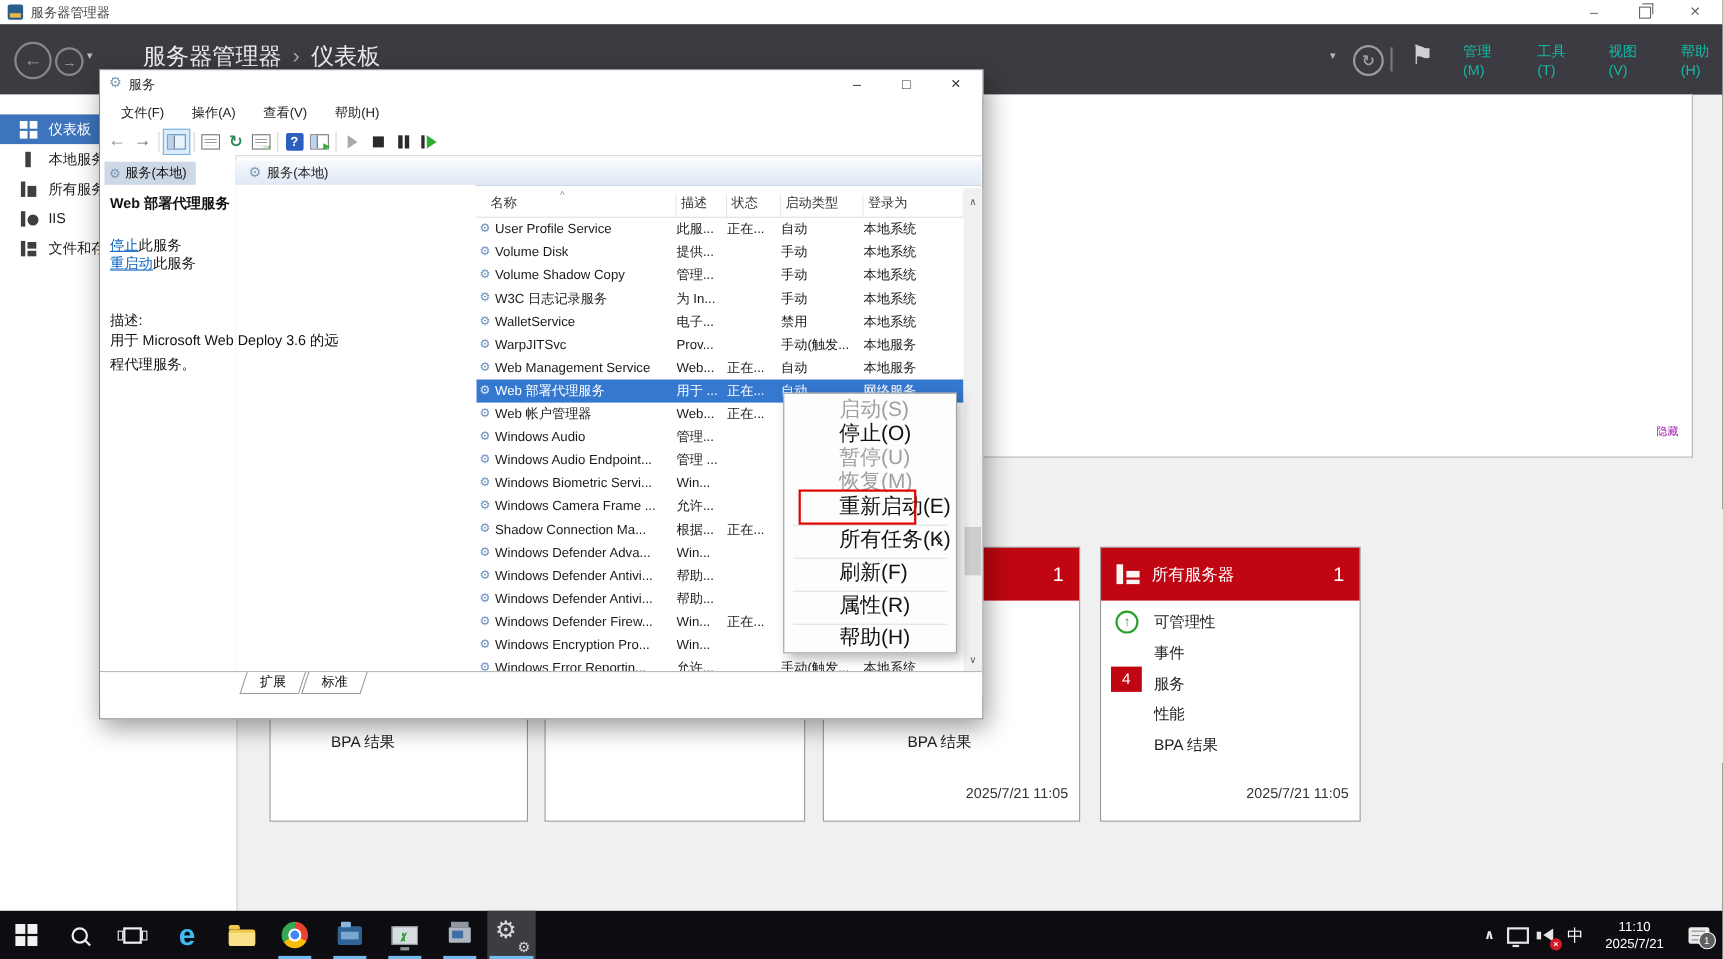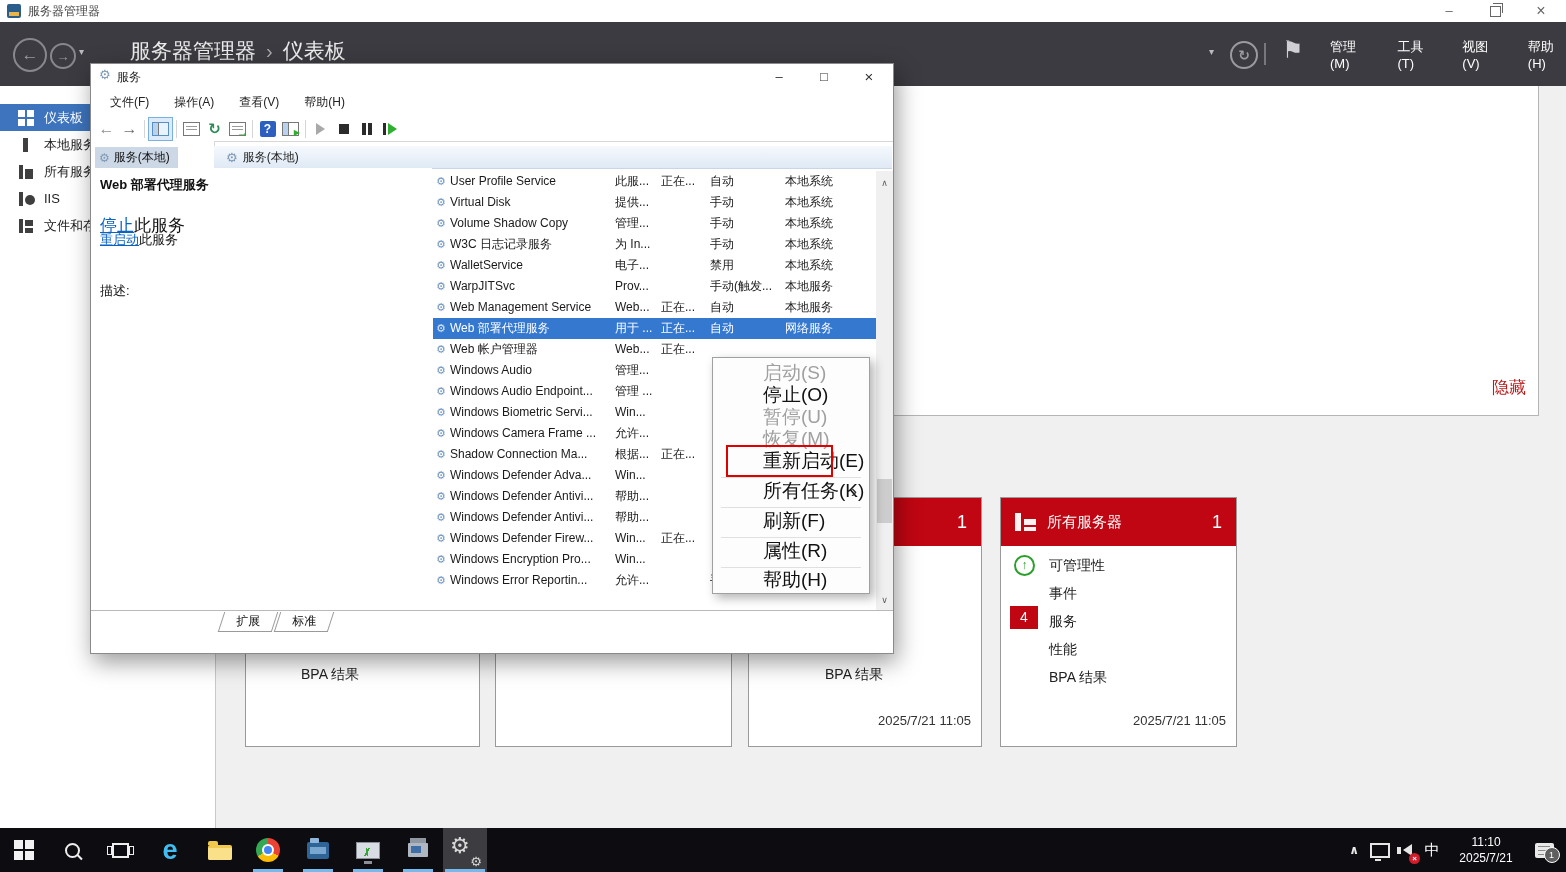--- a/index.html
+++ b/index.html
@@ -12,35 +12,35 @@
   #os-titlebar .appicon i{position:absolute;left:2px;top:8px;width:10px;height:4px;background:#e8b64c;}
   #os-titlebar .tb-title{position:absolute;left:28px;top:3px;font-size:12px;color:#444;}
   .wbtn{position:absolute;top:0;width:46px;height:22px;color:#666;font-size:13px;text-align:center;line-height:22px;}
   .restore-gl{position:relative;display:inline-block;width:9px;height:9px;border:1px solid #666;top:2px;}
   .restore-gl:before{content:"";position:absolute;left:2px;top:-4px;width:9px;height:9px;border:1px solid #666;border-left:none;border-bottom:none;}
   
   #navband{left:0;top:22px;width:1566px;height:64px;background:#3b3b41;color:#ececec;}
   .navcirc{position:absolute;border:2px solid #87878d;border-radius:50%;color:#9a9aa0;display:flex;align-items:center;justify-content:center;font-weight:bold;}
   #bc-root,#bc-cur{font-size:21px;color:#ececec;}
   #bc-sep{font-size:20px;color:#aaa;margin:0 10px;}
-  .navmenu{position:absolute;top:0;height:64px;display:flex;align-items:center;gap:28px;font-size:13px;color:#ffffff;}
+  .navmenu{position:absolute;top:0;height:64px;display:flex;align-items:center;gap:28px;font-size:13px;color:#14b8a6;}
   .navtool{color:#b9b9bf;}
   
   #sidebar{left:0;top:86px;width:215px;height:742px;background:#ffffff;border-right:1px solid #c9c9c9;}
   .side-item{position:absolute;left:0;width:215px;height:27px;display:flex;align-items:center;font-size:13px;color:#1c1c1c;}
   .side-item .lbl{margin-left:10px;white-space:nowrap;}
   .side-item.sel{background:#3d74bd;color:#ffffff;}
   .sic{width:16px;height:16px;margin-left:18px;position:relative;flex:none;}
   .icgrid{display:grid;grid-template-columns:7px 7px;grid-template-rows:7px 7px;gap:2px;}
   .icgrid b{background:#fff;}
   .icbar{position:absolute;left:5px;top:1px;width:5px;height:14px;background:#3f3f3f;}
   .icsrv i{position:absolute;background:#3f3f3f;}
   
   #welcome{left:216px;top:86px;width:1322px;height:329px;background:#ffffff;border-right:1px solid #b5b5b5;border-bottom:1px solid #b5b5b5;}
-  #hide-link{position:absolute;right:12px;bottom:16px;font-size:17px;color:#b91c1c;}
+  #hide-link{position:absolute;right:12px;bottom:16px;font-size:10px;color:#a21caf;}
   
   .tile{position:absolute;background:#ffffff;border:1px solid #9a9a9a;}
   .tile-head{position:absolute;left:0;top:0;right:0;height:48px;background:#c00612;color:#fff;display:flex;align-items:center;}
   .th-title{font-size:15px;margin-left:10px;}
   .th-count{position:absolute;right:14px;font-size:18px;}
   .th-ic{position:relative;width:22px;height:22px;margin-left:14px;flex:none;}
   .th-ic i{position:absolute;background:#fff;opacity:.95;}
   .tile-row{position:absolute;left:48px;font-size:14px;color:#222;height:24px;line-height:24px;}
   .tile-bpa{position:absolute;font-size:14px;color:#222;}
   .tile-date{position:absolute;right:10px;top:215px;font-size:13px;color:#333;}
@@ -69,21 +69,21 @@
   .sq-stop{width:10px;height:10px;background:#2b2b2b;}
   .pausebars i{display:inline-block;width:4px;height:12px;background:#2b2b2b;margin:0 1px;}
   .rbar{display:inline-block;width:3px;height:12px;background:#2b2b2b;margin-right:2px;}
   #svc-tree{position:absolute;left:0;top:77px;width:123px;bottom:42px;background:#fff;border-right:1px solid #d8d8d8;}
   #tree-item{position:absolute;left:4px;top:6px;padding:2px 8px 2px 4px;background:#cdd8e6;font-size:12px;color:#111;display:flex;align-items:center;gap:4px;}
   #pane-header{position:absolute;left:123px;top:82px;right:1px;height:22px;background:linear-gradient(#f5f9fd,#dfe9f5);border-bottom:1px solid #c9d6e6;display:flex;align-items:center;font-size:12px;color:#1c1c1c;}
   #pane-header .g{color:#7e99b5;margin:0 5px 0 12px;font-size:13px;}
   #svc-info{position:absolute;left:123px;top:104px;width:218px;bottom:42px;background:#fff;}
   #svc-name{position:absolute;left:9px;top:112px;font-size:13px;font-weight:bold;color:#111;}
   .svclink{color:#0a63c0;text-decoration:underline;}
-  #link1{position:absolute;left:9px;top:150px;font-size:17px;color:#111;text-align:right;}
+  #link1{position:absolute;left:9px;top:150px;font-size:13px;color:#111;text-align:right;}
   #link2{position:absolute;left:9px;top:167px;font-size:13px;color:#111;}
   #desc-label{position:absolute;left:9px;top:218px;font-size:13px;color:#111;}
   #desc-text{position:absolute;left:9px;top:235px;width:212px;font-size:13px;line-height:21px;color:#111;}
   #svc-list{position:absolute;left:342px;top:107px;width:443px;bottom:42px;background:#fff;overflow:hidden;}
   #svc-cols{display:flex;height:26px;border-bottom:1px solid #e0e0e0;font-size:12px;color:#333;align-items:flex-end;position:relative;}
   #svc-cols span{border-right:1px solid #e8e8e8;padding:0 0 4px 4px;box-sizing:border-box;}
   .h-name{width:182px;padding-left:13px !important;}
   .h-desc{width:46px;}.h-status{width:49px;}.h-startup{width:75px;}.h-logon{flex:1;}
   #sortmark{position:absolute;left:76px;top:1px;font-size:9px;color:#888;border:none !important;padding:0 !important;}
   .svc-row{display:flex;height:21px;line-height:21px;font-size:12px;color:#1a1a1a;white-space:nowrap;}
@@ -343,33 +343,42 @@
     <div id="pane-header">
       <span class="g">⚙</span>
       <span>服务(本地)</span>
     </div>
 
     <div id="svc-info"></div>
     <span class="abs" id="svc-name">Web 部署代理服务</span>
     <span class="abs" id="link1"><a class="svclink">停止</a><span>此服务</span></span>
     <span class="abs" id="link2"><a class="svclink">重启动</a><span>此服务</span></span>
     <span class="abs" id="desc-label">描述:</span>
+    <span class="abs" id="desc-text">用于 Microsoft Web Deploy 3.6 的远程代理服务。</span>
 
     <div id="svc-list">
+      <div id="svc-cols">
+        <span class="h-name">名称</span>
+        <span id="sortmark">^</span>
+        <span class="h-desc">描述</span>
+        <span class="h-status">状态</span>
+        <span class="h-startup">启动类型</span>
+        <span class="h-logon">登录为</span>
+      </div>
       <div class="svc-row">
           <span class="c-ic">⚙</span>
           <span class="c-name">User Profile Service</span>
           <span class="c-desc">此服...</span>
           <span class="c-status">正在...</span>
           <span class="c-startup">自动</span>
           <span class="c-logon">本地系统</span>
         </div>
       <div class="svc-row">
           <span class="c-ic">⚙</span>
-          <span class="c-name">Virtual Disk</span>
+          <span class="c-name">Volume Disk</span>
           <span class="c-desc">提供...</span>
           <span class="c-status"></span>
           <span class="c-startup">手动</span>
           <span class="c-logon">本地系统</span>
         </div>
       <div class="svc-row">
           <span class="c-ic">⚙</span>
           <span class="c-name">Volume Shadow Copy</span>
           <span class="c-desc">管理...</span>
           <span class="c-status"></span>

